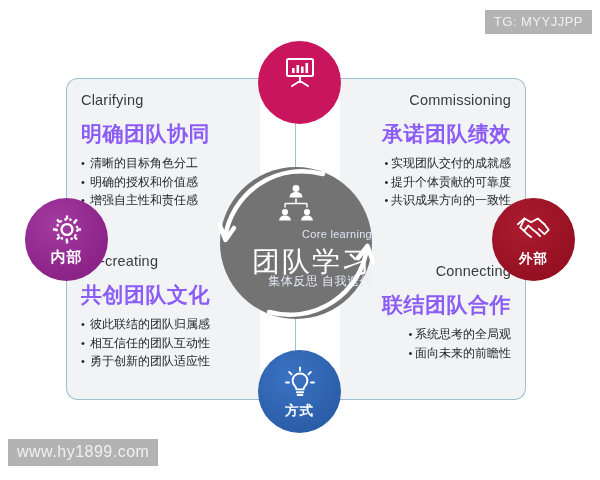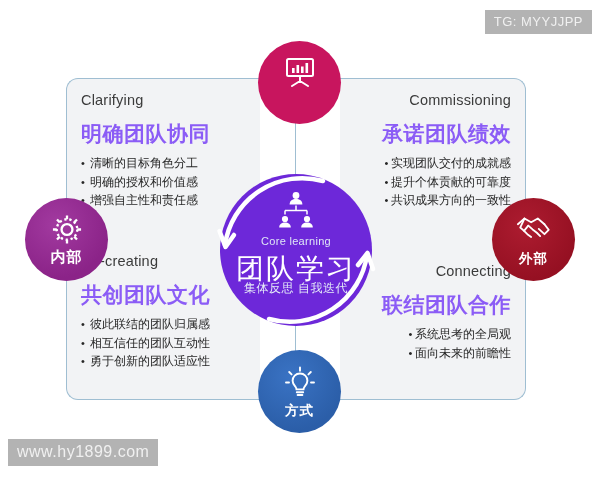--- a/index.html
+++ b/index.html
@@ -83,26 +83,26 @@
   .divider-v {
     position: absolute;
     left: 295px; top: 78px;
     width: 1px; height: 322px;
     background: #9fbed2;
   }
 
   
   .hub {
     position: absolute;
-    left: 220px; top: 174px;
+    left: 220px; top: 167px;
     width: 152px; height: 152px;
     border-radius: 50%;
-    background: #6d28d9;
+    background: #737373;
     color: #ffffff;
-    text-align: center;
+    text-align: right;
     z-index: 6;
   }
   .hub-icon {
     position: absolute;
     left: 50%; top: 16px;
     transform: translateX(-50%);
   }
   .hub-en {
     position: absolute;
     left: 0; right: 0; top: 61px;

